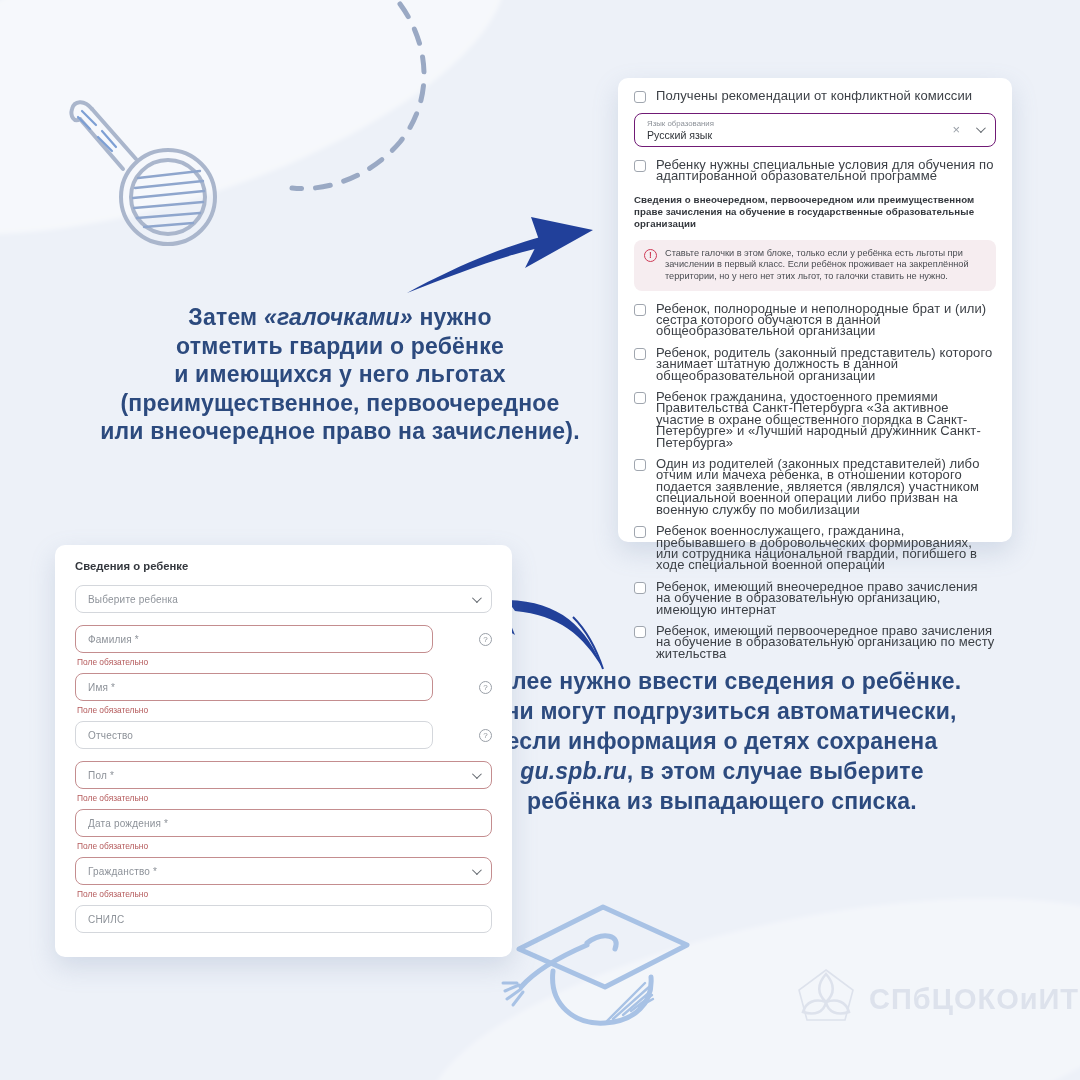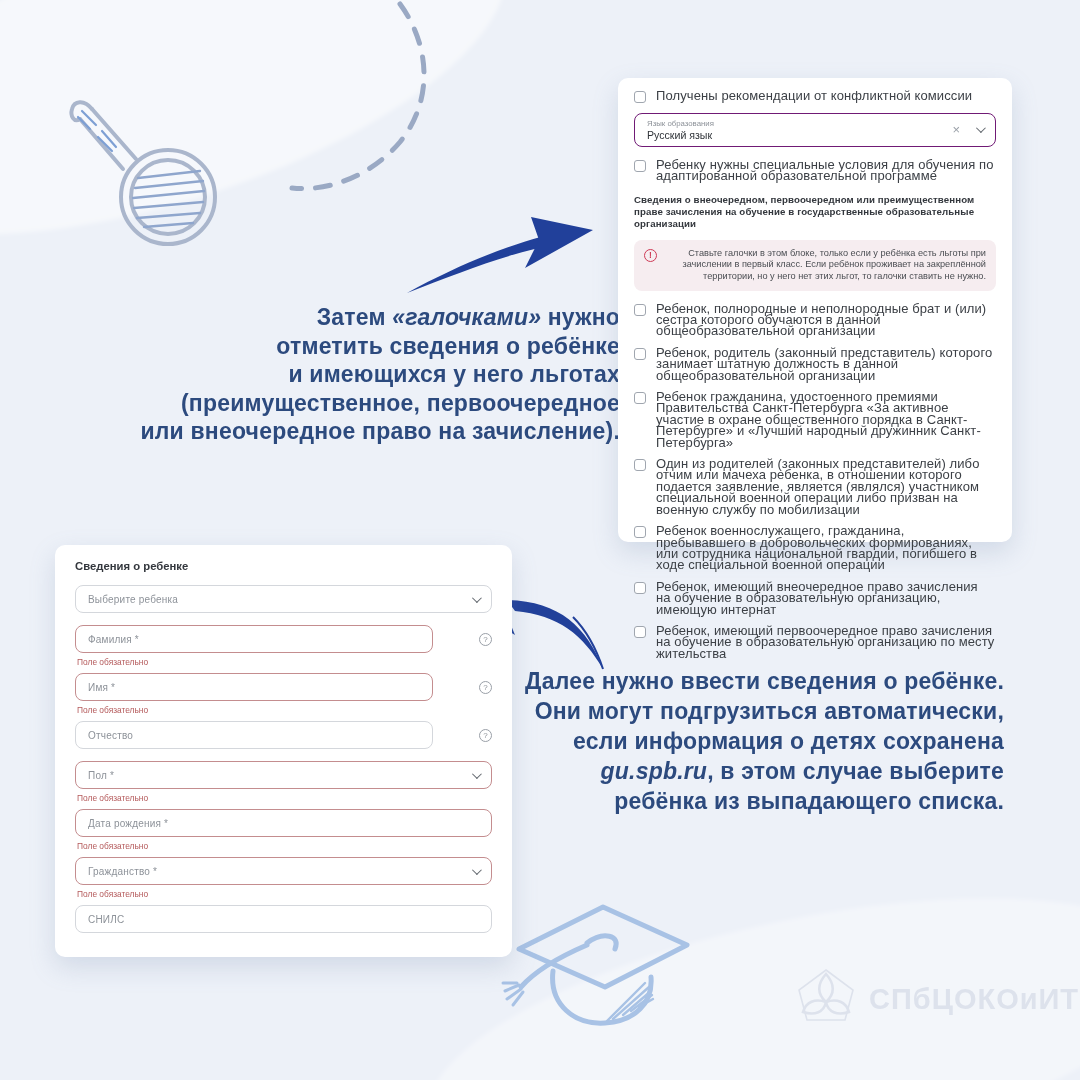--- a/index.html
+++ b/index.html
@@ -36,38 +36,38 @@
           transform:rotate(45deg) translateY(-2px); flex:0 0 auto; }
 
   .section-heading { font-size:9.7px; line-height:12px; font-weight:bold; color:#33373d;
                      margin:12px 0 10px; letter-spacing:.1px; }
 
   .alert { background:#f6edf0; border-radius:8px; padding:8px 10px; display:flex; gap:8px;
            margin-bottom:12px; }
   .alert-icon { width:13px; height:13px; flex:0 0 13px; margin-top:1px; border:1.5px solid #ce3a56;
                 border-radius:50%; color:#ce3a56; font-size:8.5px; font-weight:bold;
                 display:flex; align-items:center; justify-content:center; }
-  .alert-text { font-size:9.2px; line-height:11.6px; color:#4a4d52;text-align:right; }
+  .alert-text { font-size:9.2px; line-height:11.6px; color:#4a4d52; }
 
   
   .child-heading { font-size:11.3px; font-weight:bold; color:#33373d; margin-bottom:13px; }
   .field-row { position:relative; margin-bottom:6px; }
   .field-box { height:28px; border:1px solid #d4d7dc; border-radius:8px; background:#fff;
                display:flex; align-items:center; padding:12px 12px; width:100%; }
   .field-row.has-help .field-box { width:358px; }
   .field-box.error { border-color:#c48d8f; }
   .field-label { flex:1 1 auto; font-size:10px; color:#8d9299; letter-spacing:.2px; }
   .field-error { font-size:8.4px; color:#b4595a; margin:4px 0 2px 2px; }
   .help-icon { position:absolute; right:0; top:8px; width:13px; height:13px; border:1.2px solid #9aa0a8;
                border-radius:50%; color:#8d9299; font-size:8px; display:flex; align-items:center;
                justify-content:center; }
   .field-row .chev { margin-left:8px; }
 
   
-  .note { position:absolute; text-align:right; color:#2c4a7e; font-weight:bold;
+  .note { position:absolute; text-align:center; color:#2c4a7e; font-weight:bold;
           font-size:23px; line-height:28.5px; letter-spacing:.2px; z-index:2; }
   .note-top { left:60px; top:303px; width:560px; }
   .note-bottom { left:440px; top:666px; width:564px; line-height:30px; }
   .note .hl { font-style:italic; font-weight:bold; }
 
   
   .decor { position:absolute; pointer-events:none; z-index:1; }
   .watermark { position:absolute; left:795px; top:968px; display:flex; align-items:center; gap:12px;
                color:#dbe0eb; z-index:1; }
   .watermark-text { font-size:29px; font-weight:bold; letter-spacing:1px; color:#dde2ec; }
@@ -149,21 +149,21 @@
         <path d="M8 44 C 20 48, 29 44, 31 34 C 20 30, 11 34, 8 44 Z"></path>
         <path d="M54 44 C 42 48, 33 44, 31 34 C 42 30, 51 34, 54 44 Z"></path>
         <path d="M31 2 L58 22 L50 52 L12 52 L4 22 Z" stroke-width="1.6"></path>
       </g>
     </svg>
     <span class="watermark-text">СПбЦОКОиИТ</span>
   </div>
 
   <div class="note note-top">
     <div><span>Затем </span><span class="hl">«галочками»</span><span> нужно</span></div>
-    <div>отметить сведения о ребёнке</div>
+    <div>отметить гвардии о ребёнке</div>
     <div>и имеющихся у него льготах</div>
     <div>(преимущественное, первоочередное</div>
     <div>или внеочередное право на зачисление).</div>
   </div>
 
   <div class="note note-bottom">
     <div>Далее нужно ввести сведения о ребёнке.</div>
     <div>Они могут подгрузиться автоматически,</div>
     <div>если информация о детях сохранена</div>
     <div><span class="hl">gu.spb.ru</span><span>, в этом случае выберите</span></div>

